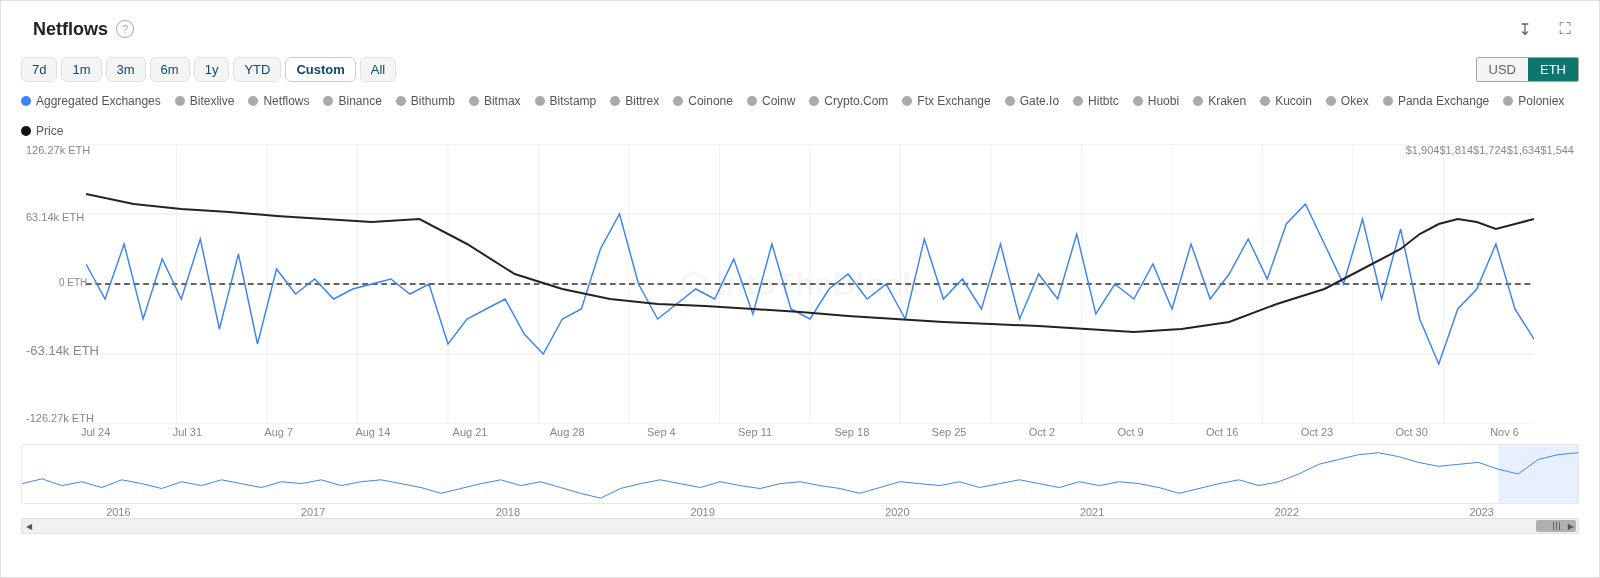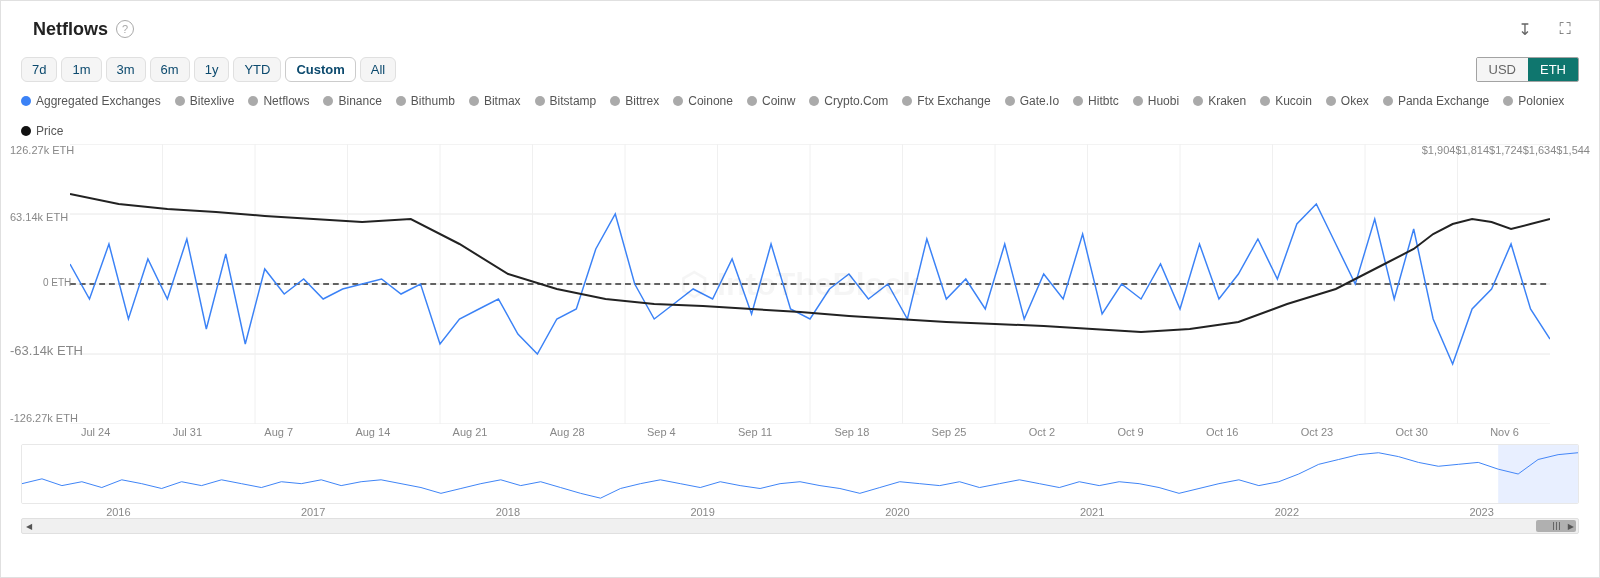--- a/index.html
+++ b/index.html
@@ -142,21 +142,21 @@
     <div class="legend-item">
       <div class="legend-dot" style="background:#aaa;"></div>
       <span>Poloniex</span>
     </div>
     <div class="legend-item">
       <div class="legend-dot" style="background:#111;"></div>
       <span>Price</span>
     </div>
   </div>
 
-  <div style="position:relative; margin: 0 9px; height: 280px;">
+  <div style="position:relative; margin: 0 25px; height: 280px;">
 
     <div style="position:absolute; left:0; top:0; height:100%; display:flex; flex-direction:column; justify-content:space-between; pointer-events:none; z-index:2;">
       <span style="font-size:11px;color:#888;">126.27k ETH</span>
       <span style="font-size:11px;color:#888;">63.14k ETH</span>
       <span style="font-size:10px;color:#888;padding-left:33px;">0 ETH</span>
       <span style="font-size:13px;color:#888;">-63.14k ETH</span>
       <span style="font-size:11px;color:#888;">-126.27k ETH</span>
     </div>
 
     <div style="position:absolute; right:0; top:0; height:100%; display:flex; flex-direction:row; justify-content:space-between; pointer-events:none; z-index:2; text-align:right;">

